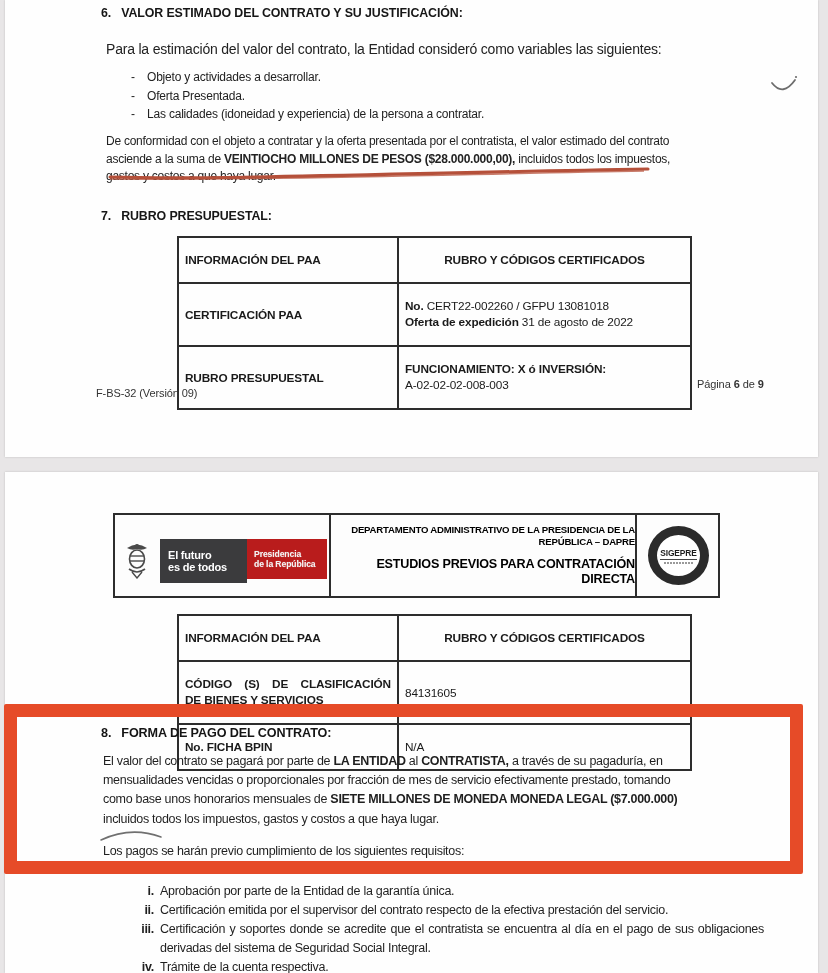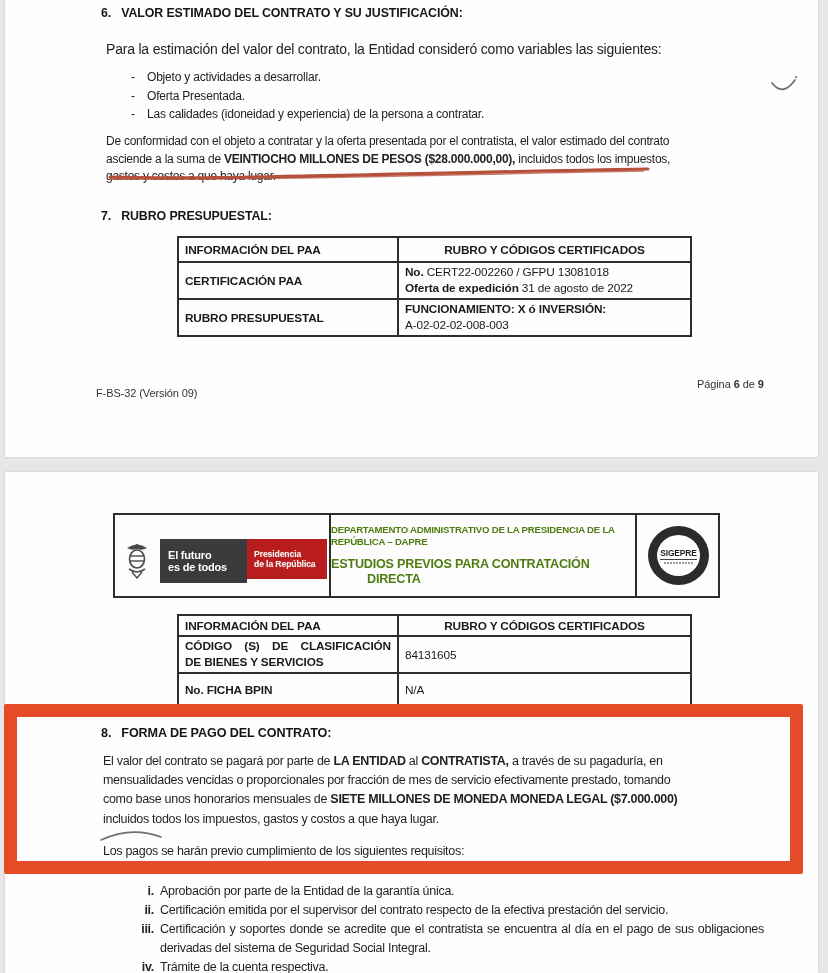--- a/index.html
+++ b/index.html
@@ -26,21 +26,21 @@
 
   
   .h-sec{font-size:12.4px;font-weight:bold;letter-spacing:-0.1px;display:flex;gap:10px;white-space:nowrap;color:#161616;}
   .body1{font-size:12px;letter-spacing:-0.25px;line-height:17.6px;color:#222;}
   .intro1{font-size:14px;letter-spacing:-0.2px;color:#222;}
   .bullets{font-size:12px;letter-spacing:-0.2px;line-height:18.6px;color:#222;}
   .bullet-row{display:grid;grid-template-columns:16px 1fr;white-space:nowrap;}
 
   
   table.doc{border-collapse:collapse;table-layout:fixed;font-size:11.8px;color:#1a1a1a;}
-  table.doc td{border:2px solid #2d2d2d;padding:2px 6px;vertical-align:middle;letter-spacing:-0.15px;margin-top:32px;}
+  table.doc td{border:2px solid #2d2d2d;padding:15px 6px;vertical-align:middle;letter-spacing:-0.15px;margin-top:32px;}
   table.doc .lbl{font-weight:bold;}
   table.doc .ctr{text-align:center;font-weight:bold;}
   .cellline{white-space:nowrap;line-height:15.5px;}
   .tj{text-align:justify;text-align-last:justify;}
 
   
   .foot{font-size:11px;color:#333;letter-spacing:-0.1px;white-space:nowrap;}
 
   
   .hdrtable{
@@ -49,21 +49,21 @@
     box-sizing:border-box;background:#fdfdfd;
   }
   .hdrcell{position:relative;border-right:2px solid #2d2d2d;}
   .hdrcell:last-child{border-right:none;}
   .logo-dark{position:absolute;left:45px;top:24px;width:87px;height:44px;background:#3b3b3d;color:#fff;
     display:flex;flex-direction:column;justify-content:center;padding-left:8px;box-sizing:border-box;}
   .logo-dark .l1{font-size:11px;font-weight:bold;line-height:12.5px;letter-spacing:-0.2px;}
   .logo-gray{position:absolute;left:132px;top:24px;width:80px;height:40px;background:#b91c1c;color:#f3f3f3;
     display:flex;flex-direction:column;justify-content:center;padding-left:7px;box-sizing:border-box;}
   .logo-gray .l2{font-size:8.6px;font-weight:bold;line-height:10.5px;letter-spacing:-0.1px;text-shadow:0 0 1px rgba(255,255,255,.4);}
-  .hdr-mid{text-align:left;padding-top:9px;color:#4d7c0f;}
+  .hdr-mid{text-align:right;padding-top:9px;color:#000000;}
   .hdr-org{font-size:9.6px;font-weight:bold;line-height:11.5px;letter-spacing:-0.2px;white-space:nowrap;}
   .hdr-doc{font-size:12.6px;font-weight:bold;line-height:15px;letter-spacing:-0.2px;margin-top:10px;white-space:nowrap;}
   .seal{
     position:absolute;left:11px;top:11px;width:61px;height:59px;border-radius:50%;
     border:9px solid #2b2b2b;box-sizing:border-box;background:#fff;
     display:flex;flex-direction:column;align-items:center;justify-content:center;
   }
   .seal-word{font-size:8.4px;font-weight:bold;letter-spacing:-0.1px;color:#1c1c1c;border-bottom:1px solid #444;padding-bottom:1px;}
   .seal-micro{width:30px;height:2px;margin-top:2px;background:repeating-linear-gradient(90deg,#9a9a9a 0 2px,#fff 2px 3px);}
 

